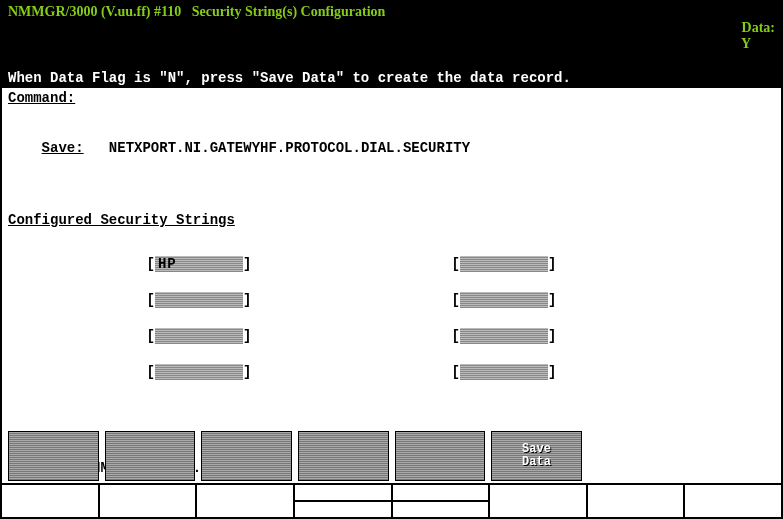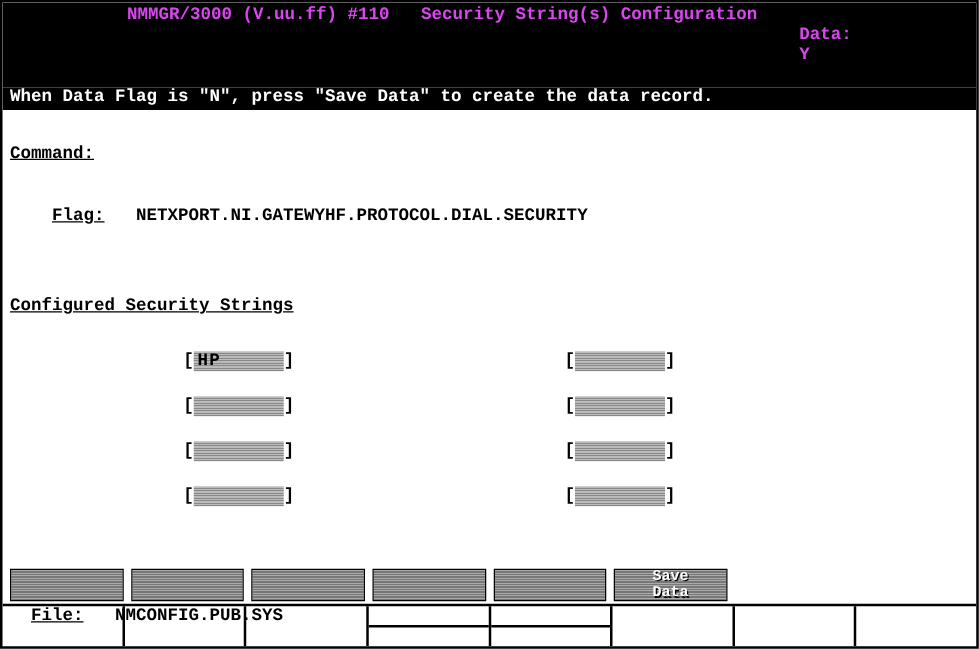--- a/index.html
+++ b/index.html
@@ -9,37 +9,37 @@
       background: #fff;
       font-family: "Courier New", monospace;
       font-size: 14px;
       font-weight: bold;
       border: 2px solid #000;
       position: relative;
       overflow: hidden;
     }
     .title-bar {
       background: #000;
-      color: #d946ef;
+      color: #84cc16;
       padding: 2px 6px;
       display: flex;
-      justify-content: center;
-      white-space: pre;
+      justify-content: space-between;
+      white-space: pre;
+      font-family: Liberation Serif, serif;
     }
     .hint-line {
       background: #000;
       color: #fff;
       padding: 0 6px 2px;
       white-space: pre;
     }
     .command-line {
       padding: 2px 6px;
       display: flex;
       align-items: center;
-      margin-top: 25px;
     }
     .label-underline {
       text-decoration: underline;
     }
     .command-input {
       flex: 1;
       border: none;
       font: inherit;
       margin-left: 8px;
       outline: none;
@@ -68,21 +68,21 @@
     .field-cell {
       display: flex;
       align-items: center;
       font-weight: bold;
     }
     .bracket {
       font-weight: bold;
       user-select: none;
     }
     .sec-input {
-      width: 72px;
+      width: 88px;
       height: 16px;
       border: none;
       background: repeating-linear-gradient(
         0deg,
         #888 0, #888 1px,
         #bbb 1px, #bbb 2px
       );
       font: inherit;
       padding: 0 3px;
       letter-spacing: 1px;
@@ -97,21 +97,21 @@
       position: absolute;
       left: 0;
       right: 0;
       bottom: 36px;
       display: grid;
       grid-template-columns: repeat(8, 1fr);
       gap: 6px;
       padding: 0 6px;
     }
     .fkey {
-      height: 26px;
+      height: 50px;
       background: repeating-linear-gradient(
         0deg,
         #777 0, #777 1px,
         #aaa 1px, #aaa 2px
       );
       border: 1px solid #000;
       color: #fff;
       font: inherit;
       font-size: 12px;
       line-height: 1.1;
@@ -162,21 +162,21 @@
 
 <div class="hint-line">When Data Flag is "N", press "Save Data" to create the data record.</div>
 
 <div class="command-line">
   <span class="label-underline">Command:</span>
   <input type="text" class="command-input" value="" style="">
 </div>
 
 <div class="body-area">
   <div class="path-line">
-    <span class="label-underline">Flag:</span><span>   </span><span>NETXPORT.NI.GATEWYHF.PROTOCOL.DIAL.SECURITY</span>
+    <span class="label-underline">Save:</span><span>   </span><span>NETXPORT.NI.GATEWYHF.PROTOCOL.DIAL.SECURITY</span>
   </div>
 
   <div class="section-title">
     <span>Configured Security Strings</span>
   </div>
 
   <div class="fields-grid">
     <div class="field-cell">
       <span class="bracket">[</span>
       <input class="sec-input" type="text" value="HP" style="">

